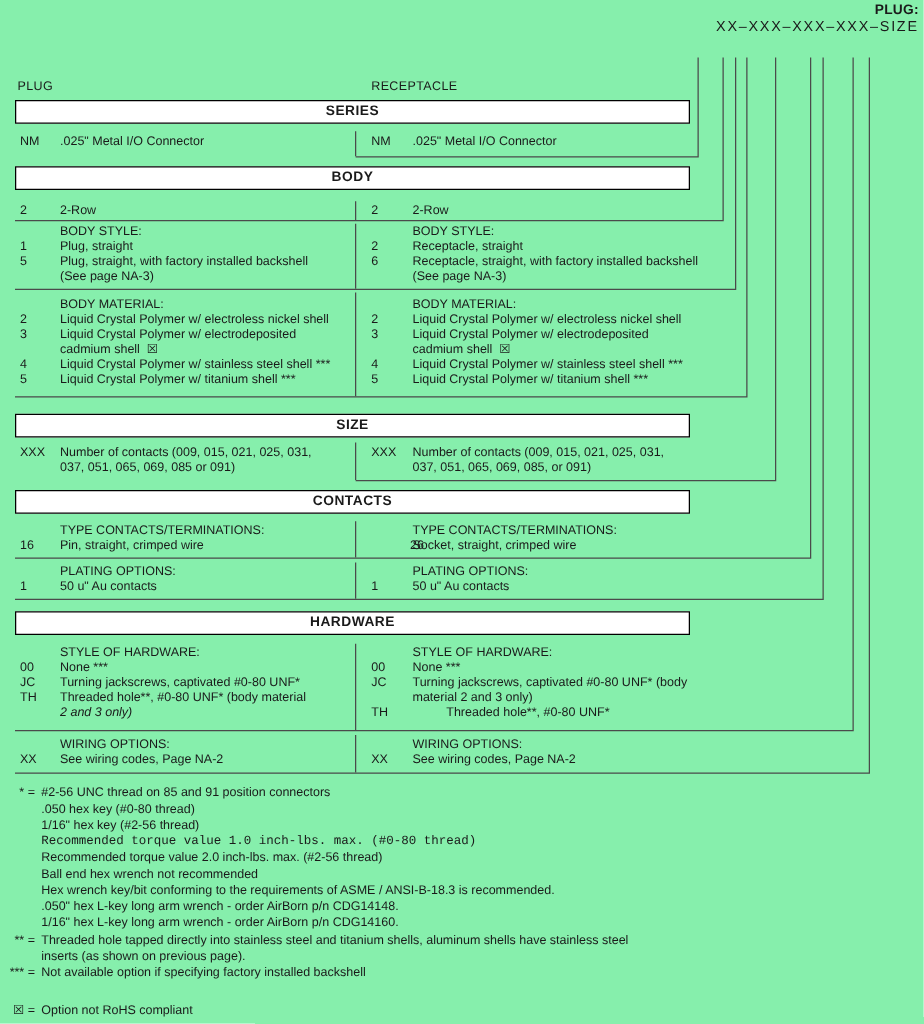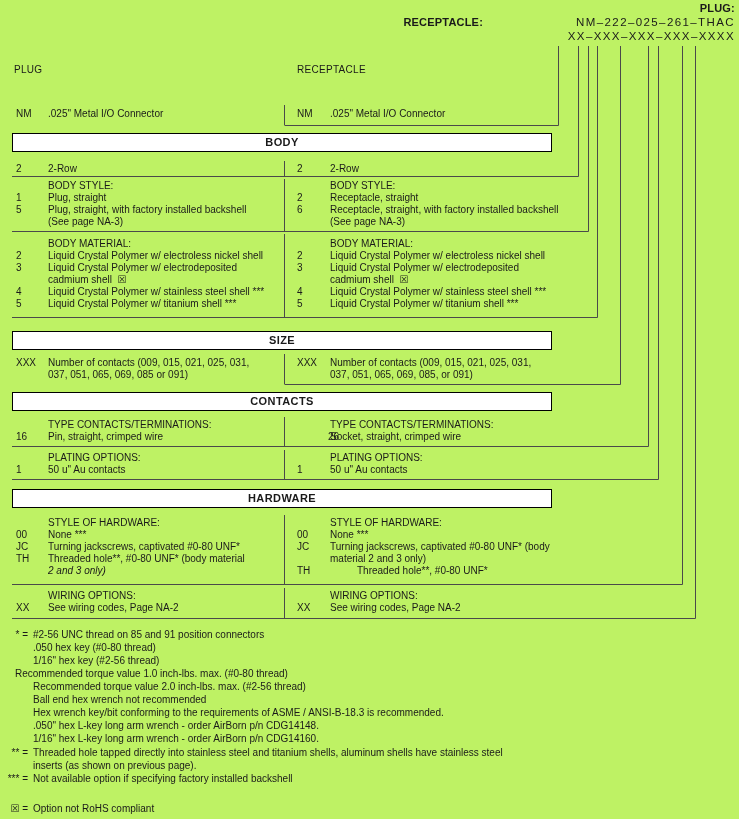--- a/index.html
+++ b/index.html
@@ -1,16 +1,16 @@
 <!DOCTYPE html>
 <html><head>
 <meta charset="utf-8">
 <style>
   html,body{margin:0;padding:0;background:#fff;}
-  .page{position:relative;width:739px;height:819px;background:#bef264;
+  .page{position:relative;width:739px;height:819px;background:#86efac;
         font-family:"Liberation Sans","DejaVu Sans",sans-serif;color:#1a1a1a;overflow:hidden;}
   svg.lines{position:absolute;top:0;left:0;}
   .pn{position:absolute;top:2px;right:4px;}
   .pnrow{display:flex;justify-content:flex-end;height:14px;align-items:baseline;}
   .pnlabel{width:110px;text-align:right;font-weight:bold;font-size:11px;letter-spacing:.2px;white-space:pre;}
   .pnval{width:252px;text-align:right;font-size:11.5px;letter-spacing:1.4px;white-space:pre;}
   .colhead{position:absolute;top:64px;font-size:10px;letter-spacing:.3px;}
   .secbox{position:absolute;left:12px;width:540px;height:19px;box-sizing:border-box;
           border:1.5px solid #000;background:#fff;font-weight:bold;font-size:11px;
           text-align:center;line-height:16px;letter-spacing:.4px;}
@@ -37,32 +37,29 @@
 
       <path d="M284.5 105 V125 M284.5 161 V176 M284.5 179 V231 M284.5 234 V317 M284.5 354 V384 M284.5 417 V446 M284.5 450 V479 M284.5 515 V584 M284.5 588 V618"></path>
     </g>
   </svg>
 
   <div class="pn">
     <div class="pnrow">
       <span class="pnlabel">PLUG:</span>
     </div>
     <div class="pnrow">
-      <span class="pnlabel">RECEPTACLE:</span>
-      <span class="pnval">NM–222–025–261–THAC</span>
-    </div>
-    <div class="pnrow">
       <span class="pnlabel"></span>
-      <span class="pnval">XX–XXX–XXX–XXX–XXXX</span>
+      <span class="pnval">XX–XXX–XXX–XXX–SIZE</span>
     </div>
   </div>
 
   <div class="colhead" style="left:14px">PLUG</div>
   <div class="colhead" style="left:297px">RECEPTACLE</div>
 
+  <div class="secbox" style="top:80px">SERIES</div>
   <div class="secbox" style="top:133px">BODY</div>
   <div class="secbox" style="top:331px">SIZE</div>
   <div class="secbox" style="top:489px">HARDWARE</div>
   <div class="secbox" style="top:392px">CONTACTS</div>
 
   <div id="rows">
       <div class="t" style="left: 16px; top: 108px;">NM</div>
       <div class="t" style="left: 48px; top: 108px;">.025" Metal I/O Connector</div>
       <div class="t" style="left: 297px; top: 108px;">NM</div>
       <div class="t" style="left: 330px; top: 108px;">.025" Metal I/O Connector</div>
@@ -141,21 +138,21 @@
       <div class="t" style="left: 48px; top: 602px;">See wiring codes, Page NA-2</div>
       <div class="t" style="left: 330px; top: 590px;">WIRING OPTIONS:</div>
       <div class="t" style="left: 297px; top: 602px;">XX</div>
       <div class="t" style="left: 330px; top: 602px;">See wiring codes, Page NA-2</div>
     </div>
   <div id="feet">
       <div class="t flabel" style="left: 0px; top: 629px;">* =</div>
       <div class="t" style="left: 33px; top: 629px;">#2-56 UNC thread on 85 and 91 position connectors</div>
       <div class="t" style="left: 33px; top: 642px;">.050 hex key (#0-80 thread)</div>
       <div class="t" style="left: 33px; top: 655px;">1/16" hex key (#2-56 thread)</div>
-      <div class="t" style="left: 15px; top: 668px;">Recommended torque value 1.0 inch-lbs. max. (#0-80 thread)</div>
+      <div class="t" style="left: 33px; top: 668px; font-family: Liberation Mono, monospace;">Recommended torque value 1.0 inch-lbs. max. (#0-80 thread)</div>
       <div class="t" style="left: 33px; top: 681px;">Recommended torque value 2.0 inch-lbs. max. (#2-56 thread)</div>
       <div class="t" style="left: 33px; top: 694px;">Ball end hex wrench not recommended</div>
       <div class="t" style="left: 33px; top: 707px;">Hex wrench key/bit conforming to the requirements of ASME / ANSI-B-18.3 is recommended.</div>
       <div class="t" style="left: 33px; top: 720px;">.050" hex L-key long arm wrench - order AirBorn p/n CDG14148.</div>
       <div class="t" style="left: 33px; top: 733px;">1/16" hex L-key long arm wrench - order AirBorn p/n CDG14160.</div>
       <div class="t flabel" style="left: 0px; top: 747px;">** =</div>
       <div class="t" style="left: 33px; top: 747px;">Threaded hole tapped directly into stainless steel and titanium shells, aluminum shells have stainless steel</div>
       <div class="t" style="left: 33px; top: 760px;">inserts (as shown on previous page).</div>
       <div class="t flabel" style="left: 0px; top: 773px;">*** =</div>
       <div class="t" style="left: 33px; top: 773px;">Not available option if specifying factory installed backshell</div>

